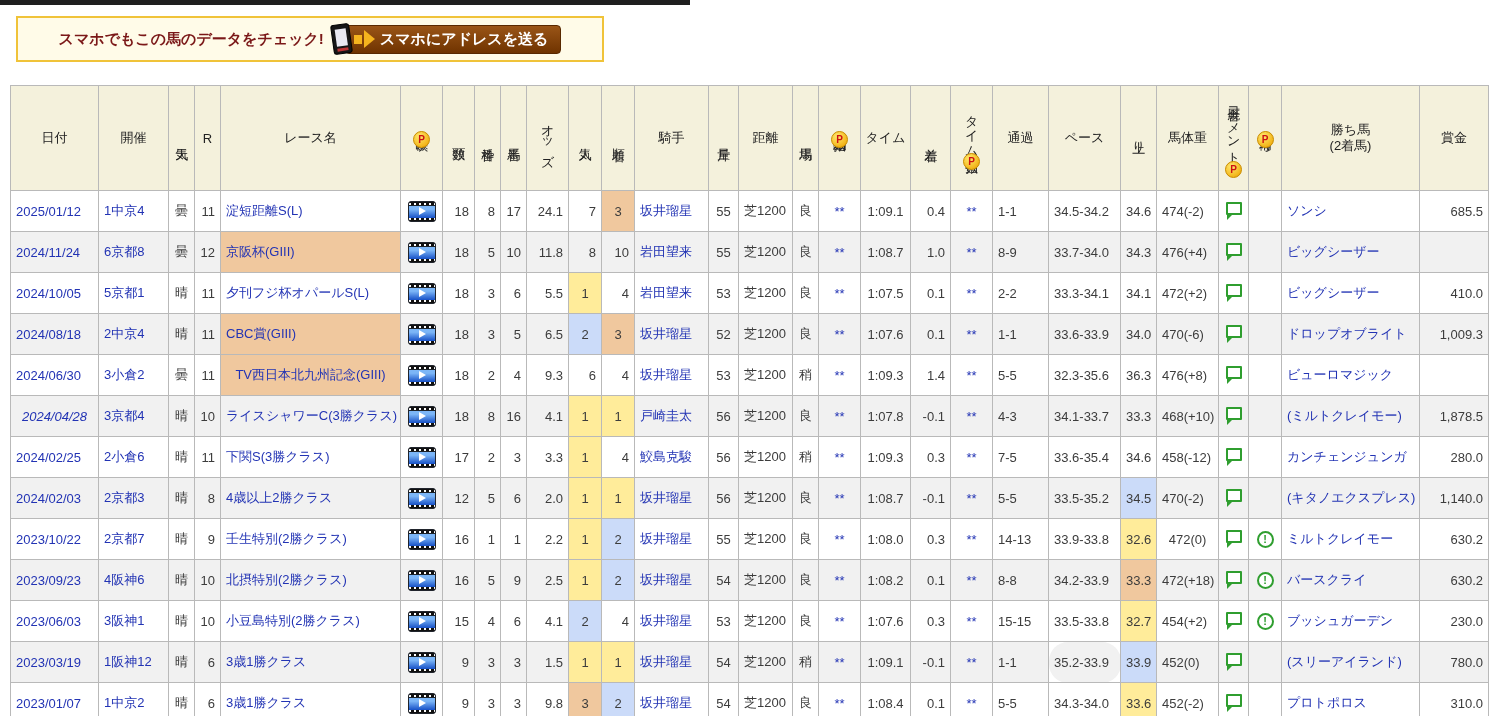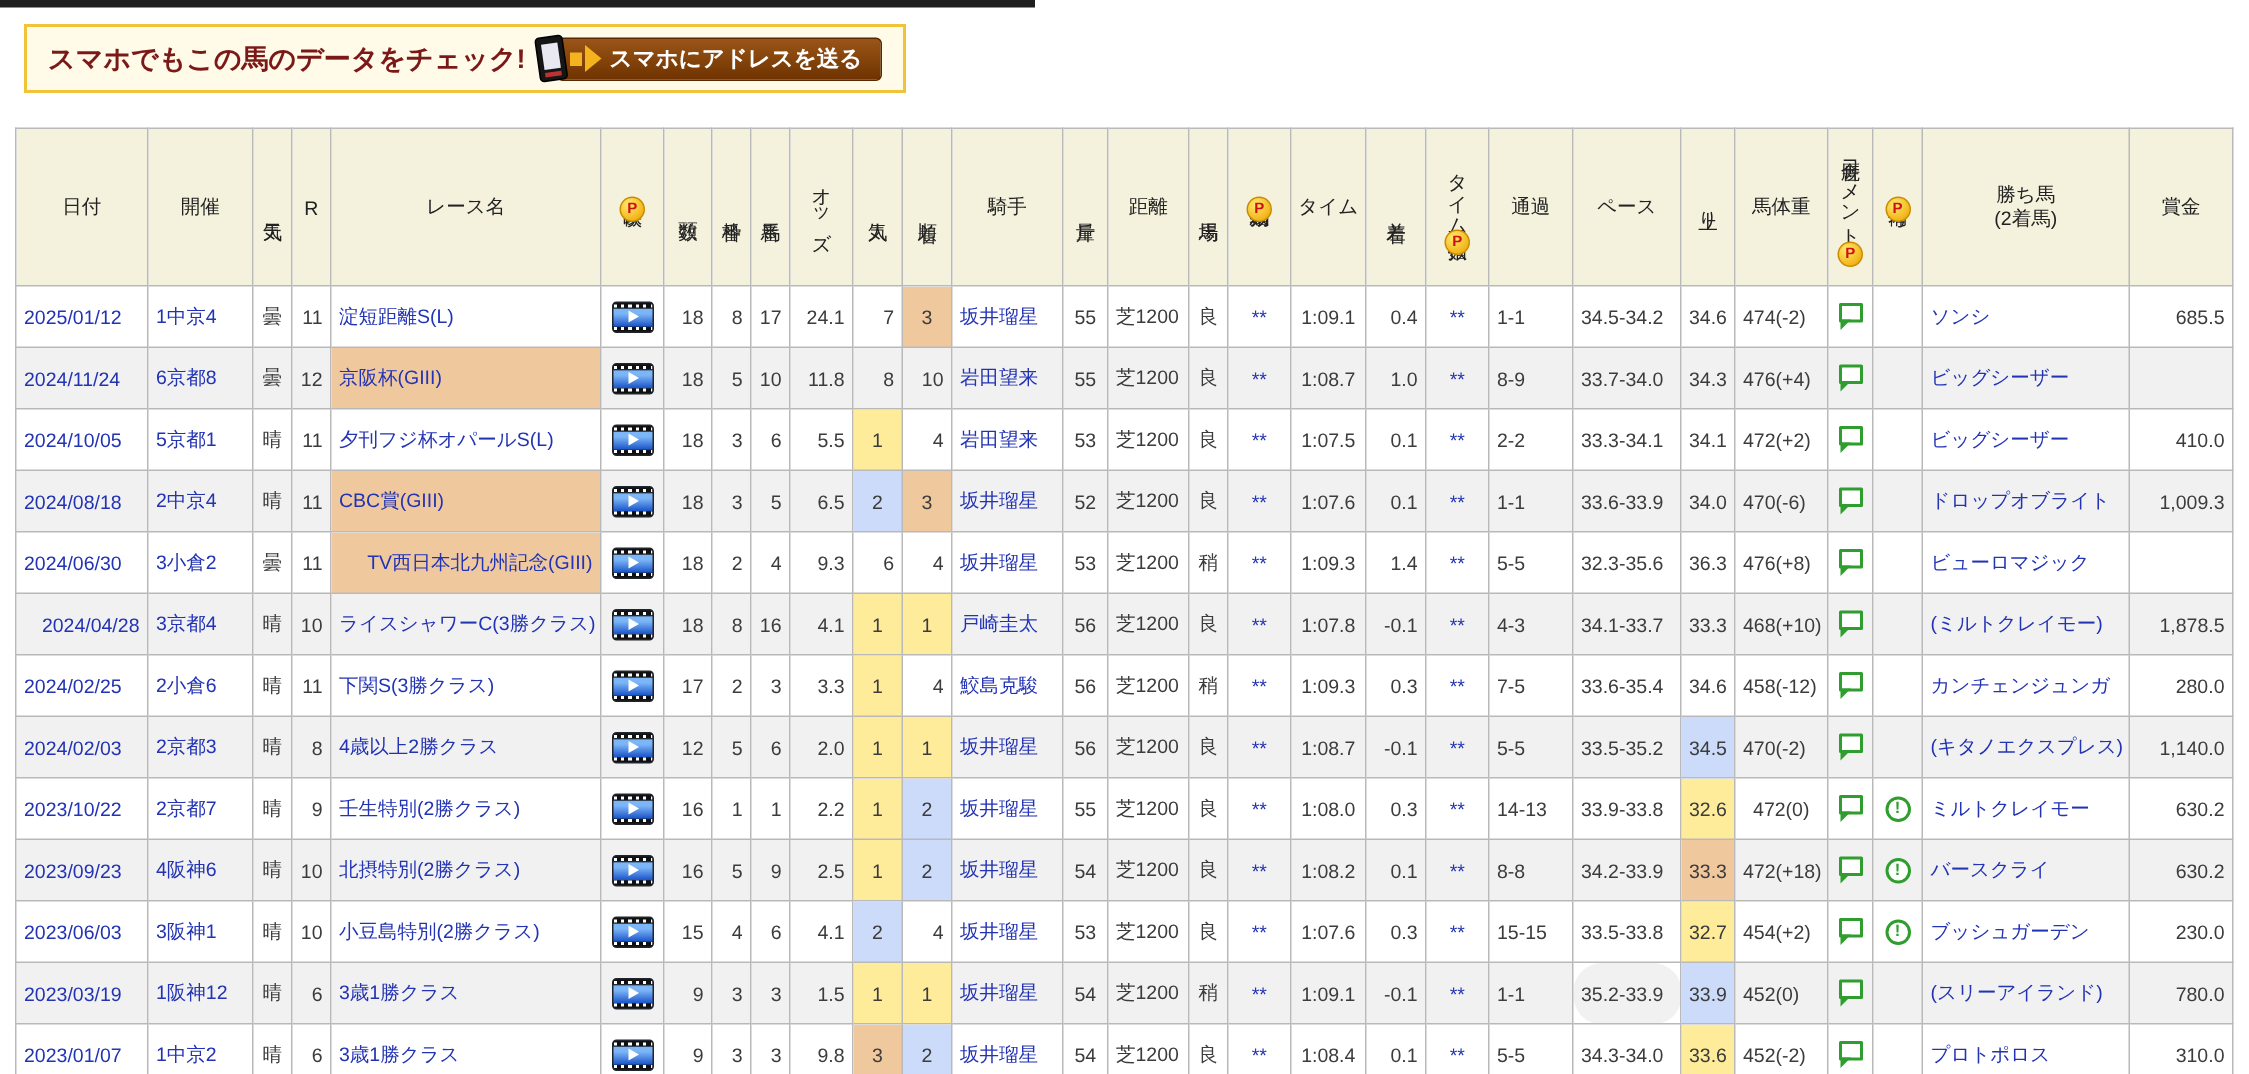--- a/index.html
+++ b/index.html
@@ -6,21 +6,21 @@
   body{font-family:"Liberation Sans","DejaVu Sans",sans-serif;color:#3c3c3c;}
   .page{position:relative;width:1499px;height:716px;overflow:hidden;background:#fff;}
   .top-strip{position:absolute;top:0;left:0;width:690px;height:5px;background:#1f1f1f;}
   .header-row{display:flex;align-items:center;margin:14px 10px 0 10px;height:50px;}
   .title-bar{flex:1;height:50px;box-sizing:border-box;background:linear-gradient(#ffffff,#e5e5e5);
     border:1px solid #d7d7d7;border-radius:2px;display:flex;align-items:center;padding-left:12px;}
   .accent{display:inline-block;width:7px;height:26px;background:linear-gradient(#4a86e0,#1a4fb4);margin-right:10px;}
   .title-bar h1{font-size:17px;font-weight:bold;color:#222;margin:0;letter-spacing:1px;}
   .banner{width:588px;height:46px;box-sizing:border-box;margin-left:6px;border:2px solid #f0c339;
     background:#fffbe8;display:flex;align-items:center;justify-content:center;gap:8px;}
-  .banner-text{color:#7b1818;font-weight:bold;font-size:18px;white-space:nowrap;}
+  .banner-text{color:#7b1818;font-weight:bold;font-size:15px;white-space:nowrap;}
   .bbtn-wrap{display:flex;align-items:center;position:relative;}
   .phone-icon{display:inline-block;width:17px;height:28px;background:#161616;border-radius:3px;
     position:relative;transform:rotate(-8deg);z-index:2;margin-right:-6px;border:1px solid #000;}
   .phone-icon::after{content:'';position:absolute;left:3px;top:4px;right:3px;bottom:7px;background:#e9e9f2;}
   .phone-icon::before{content:'';position:absolute;left:3px;bottom:2px;right:3px;height:3px;background:#b33;}
   .banner-button{display:flex;align-items:center;gap:2px;background:linear-gradient(#9a5517,#6f3300);
     border:1px solid #58280?;border:1px solid #582800;border-radius:4px;color:#fff;font-weight:bold;
     font-size:15px;padding:4px 12px 4px 8px;text-decoration:none;white-space:nowrap;}
   .arrow-rect{display:inline-block;width:8px;height:9px;background:#f5b41e;}
   .arrow-tri{display:inline-block;width:0;height:0;border-style:solid;border-width:9px 0 9px 11px;
@@ -384,21 +384,21 @@
           <td style="text-align: center;"><span class="comment-icon"></span></td>
           <td style="text-align: center;"></td>
           <td style="text-align: left;"><a href="#" class="lnk">ドロップオブライト</a></td>
           <td style="text-align: right;">1,009.3</td>
         </tr>
         <tr>
           <td style="text-align: left;"><a href="#" class="lnk">2024/06/30</a></td>
           <td style="text-align: left;"><a href="#" class="lnk">3小倉2</a></td>
           <td style="text-align: center;">曇</td>
           <td style="text-align: right;">11</td>
-          <td class="race-hl" style="text-align: right;"><a href="#" class="lnk">TV西日本北九州記念(GIII)</a></td>
+          <td class="race-hl" style="text-align: center;"><a href="#" class="lnk">TV西日本北九州記念(GIII)</a></td>
           <td style="text-align: center;"><a href="#" class="vicon"><span class="vtri"></span></a></td>
           <td style="text-align: right;">18</td>
           <td style="text-align: right;">2</td>
           <td style="text-align: right;">4</td>
           <td style="text-align: right;">9.3</td>
           <td style="text-align: right;">6</td>
           <td style="text-align: right;">4</td>
           <td style="text-align: left;"><a href="#" class="lnk">坂井瑠星</a></td>
           <td style="text-align: center;">53</td>
           <td style="text-align: left;">芝1200</td>
@@ -410,21 +410,21 @@
           <td style="text-align: left;">5-5</td>
           <td style="text-align: left;">32.3-35.6</td>
           <td style="text-align: right;">36.3</td>
           <td style="text-align: left;">476(+8)</td>
           <td style="text-align: center;"><span class="comment-icon"></span></td>
           <td style="text-align: center;"></td>
           <td style="text-align: left;"><a href="#" class="lnk">ビューロマジック</a></td>
           <td style="text-align: right;"></td>
         </tr>
         <tr class="alt">
-          <td style="text-align: right;"><a href="#" class="lnk">2024/04/28</a></td>
+          <td style="text-align: center; font-style: italic;"><a href="#" class="lnk">2024/04/28</a></td>
           <td style="text-align: left;"><a href="#" class="lnk">3京都4</a></td>
           <td style="text-align: center;">晴</td>
           <td style="text-align: right;">10</td>
           <td style="text-align: left;"><a href="#" class="lnk">ライスシャワーC(3勝クラス)</a></td>
           <td style="text-align: center;"><a href="#" class="vicon"><span class="vtri"></span></a></td>
           <td style="text-align: right;">18</td>
           <td style="text-align: right;">8</td>
           <td style="text-align: right;">16</td>
           <td style="text-align: right;">4.1</td>
           <td class="hl-yellow" style="text-align: center;">1</td>

